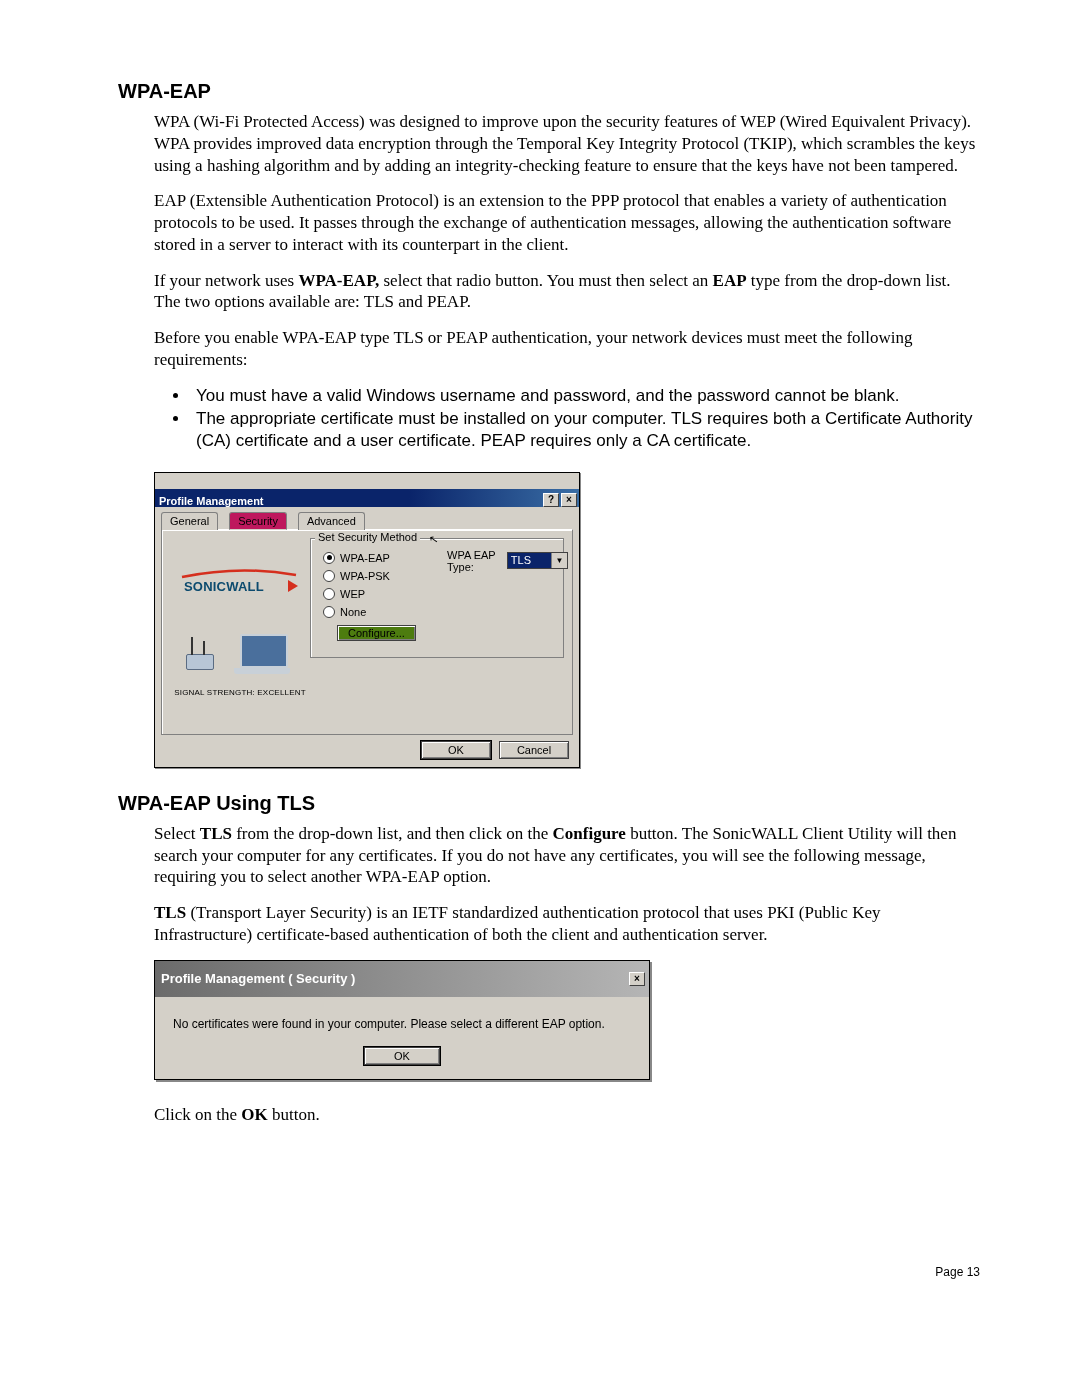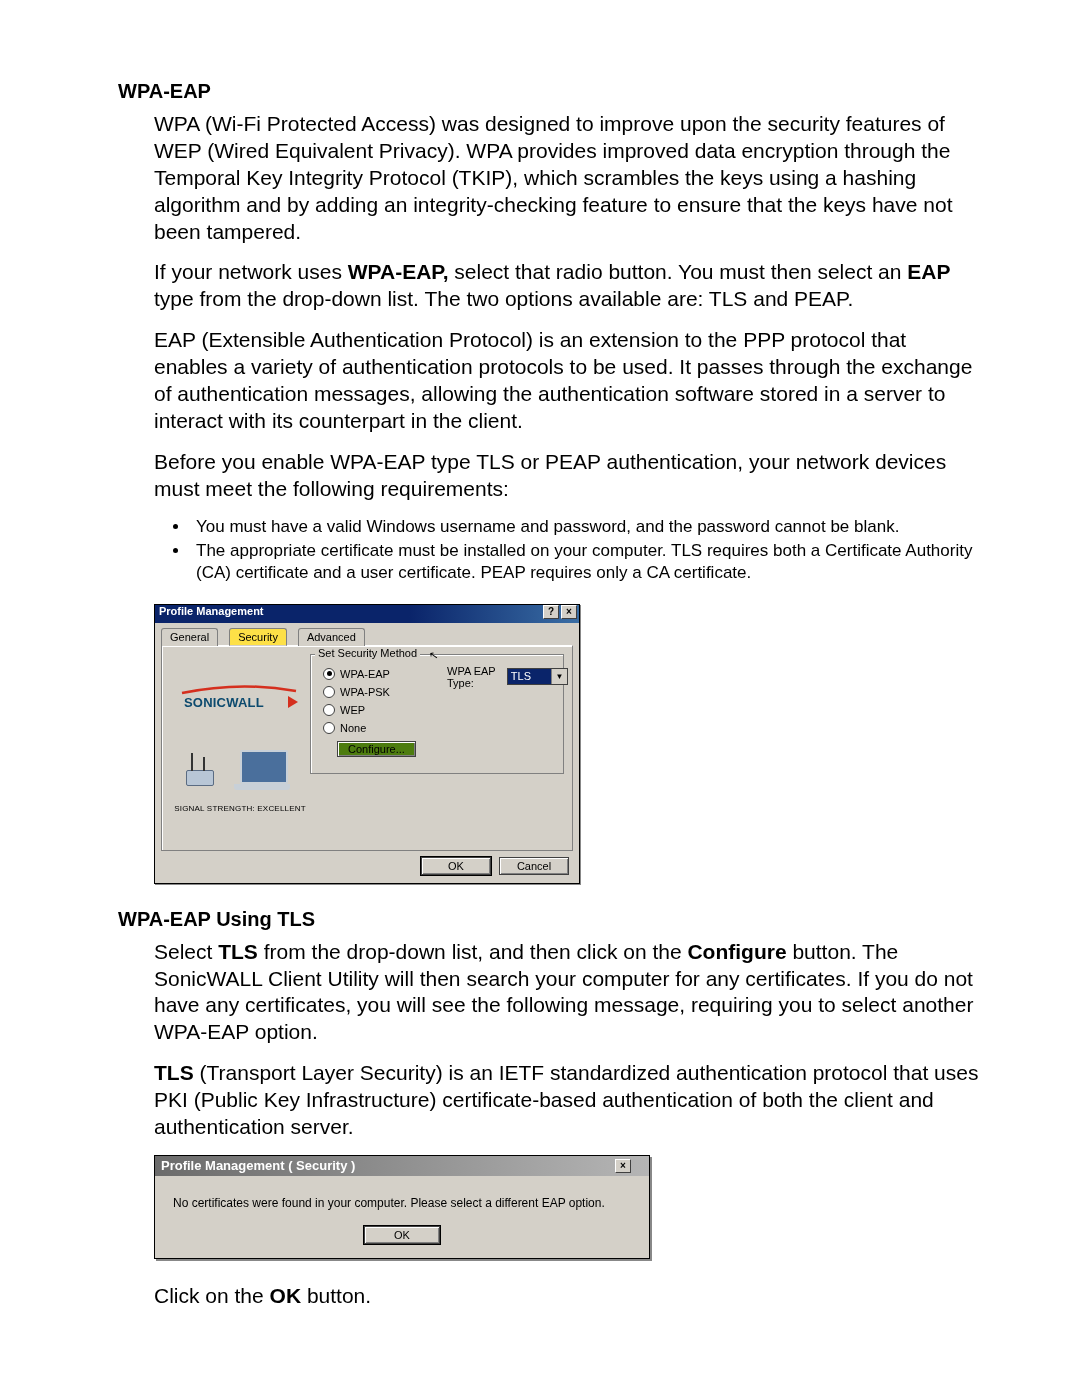--- a/index.html
+++ b/index.html
@@ -13,24 +13,25 @@
     width: 1080px;
     box-sizing: border-box;
     padding: 80px 100px 40px 118px;
   }
   h2.section {
     font-size: 20px;
     font-weight: bold;
     margin: 0 0 8px 0;
   }
   .body-text {
-    font-size: 21px;
+    font-size: 17px;
     line-height: 1.28;
     margin: 0 0 14px 0;
     padding-left: 36px;
+    font-family: Liberation Serif, serif;
   }
   .body-text strong { font-weight: bold; }
   ul.reqs {
     font-size: 17px;
     line-height: 1.28;
     margin: 0 0 20px 0;
     padding-left: 72px;
   }
   ul.reqs li { margin-bottom: 2px; padding-left: 6px; }
 
@@ -45,26 +46,27 @@
     width: 424px;
     margin: 6px 0 24px 36px;
     border: 1px solid #000;
     box-shadow: 1px 1px 0 #888;
     font-family: Tahoma, Arial, sans-serif;
     font-size: 11px;
     background: #d4d0c8;
   }
   .dlg1 .titlebar {
     display: flex;
-    align-items: flex-start;
+    align-items: flex-end;
     height: 18px;
     background: linear-gradient(to right, #0a246a, #0a246a 60%, #3a6ea5);
     color: #fff;
     font-weight: bold;
     padding: 0 2px 0 4px;
+    margin-top: 16px;
   }
   .dlg1 .titlebar .title { flex: 1; font-size: 11px; }
   .ctrlbtn {
     width: 16px; height: 14px;
     background: #d4d0c8;
     border: 1px solid #fff;
     border-right-color: #404040; border-bottom-color: #404040;
     margin-left: 2px;
     font-size: 10px;
     font-family: Arial, sans-serif;
@@ -83,21 +85,21 @@
     border: 1px solid #808080;
     border-bottom: none;
     background: #d4d0c8;
     border-top-left-radius: 3px;
     border-top-right-radius: 3px;
     position: relative;
     top: 1px;
     font-size: 11px;
   }
   .tab.active {
-    background: #fde047;
+    background: #be185d;
     border-bottom: 1px solid #d4d0c8;
     z-index: 2;
     text-align: center;
   }
   .tab.inactive { color: #000; }
   .dlg1 .tabpanel {
     margin: 0 6px 6px 6px;
     border: 1px solid #808080;
     border-top: 1px solid #fff;
     box-shadow: inset 1px 1px 0 #fff;
@@ -278,25 +280,25 @@
     margin: 6px 0 24px 36px;
     border: 1px solid #000;
     box-shadow: 2px 2px 0 #888;
     font-family: Tahoma, Arial, sans-serif;
     font-size: 12px;
     background: #d4d0c8;
   }
   .dlg2 .titlebar {
     display: flex;
     align-items: center;
-    height: 20px;
+    height: 36px;
     background: linear-gradient(to right, #6b6b6b, #b5b5b5);
     color: #fff;
     font-weight: bold;
-    padding: 0 18px 0 6px;
+    padding: 0 4px 0 6px;
     font-size: 13px;
   }
   .dlg2 .titlebar .title { flex: 1; }
   .dlg2 .body {
     padding: 20px 18px 10px 18px;
     font-size: 12px;
   }
   .dlg2 .btnrow {
     display: flex;
     justify-content: center;
@@ -326,25 +328,25 @@
 </style>
 </head>
 <body>
 
 <div class="page">
 
   <h2 class="section">WPA-EAP</h2>
 
   <p class="body-text">WPA (Wi-Fi Protected Access) was designed to improve upon the security features of WEP (Wired Equivalent Privacy). WPA provides improved data encryption through the Temporal Key Integrity Protocol (TKIP), which scrambles the keys using a hashing algorithm and by adding an integrity-checking feature to ensure that the keys have not been tampered.</p>
 
+  <p class="body-text">EAP (Extensible Authentication Protocol) is an extension to the PPP protocol that enables a variety of authentication protocols to be used. It passes through the exchange of authentication messages, allowing the authentication software stored in a server to interact with its counterpart in the client.</p>
+
   <p class="body-text">
     <span>If your network uses </span><strong>WPA-EAP,</strong><span> select that radio button. You must then select an </span><strong>EAP</strong><span> type from the drop-down list. The two options available are: TLS and PEAP.</span>
   </p>
-
-  <p class="body-text">EAP (Extensible Authentication Protocol) is an extension to the PPP protocol that enables a variety of authentication protocols to be used. It passes through the exchange of authentication messages, allowing the authentication software stored in a server to interact with its counterpart in the client.</p>
 
   <p class="body-text">Before you enable WPA-EAP type TLS or PEAP authentication, your network devices must meet the following requirements:</p>
 
   <ul class="reqs">
     <li>You must have a valid Windows username and password, and the password cannot be blank.</li>
     <li>The appropriate certificate must be installed on your computer. TLS requires both a Certificate Authority (CA) certificate and a user certificate. PEAP requires only a CA certificate.</li>
   </ul>
 
   <div class="dlg1">
     <div class="titlebar">

